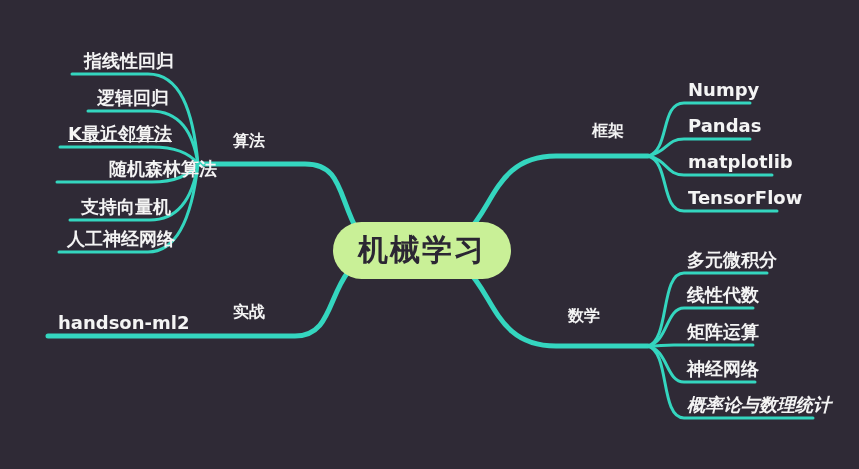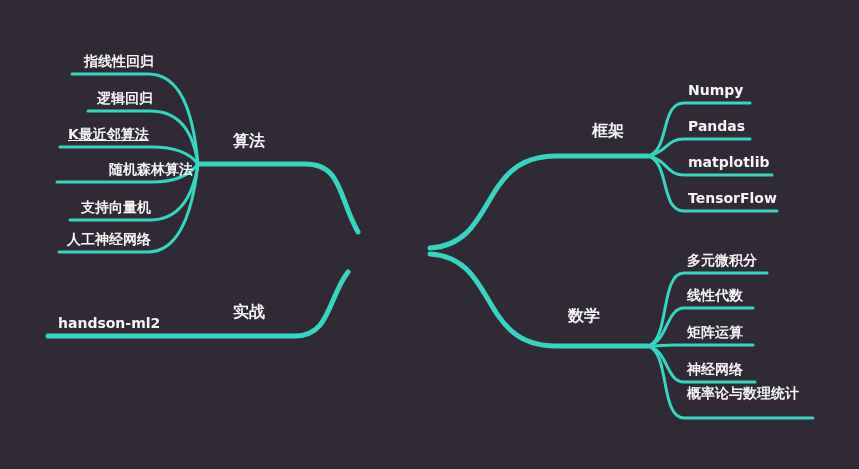--- a/index.html
+++ b/index.html
@@ -11,21 +11,21 @@
   }
   *{margin:0;padding:0;box-sizing:border-box;}
   html,body{width:859px;height:469px;overflow:hidden;}
   body{background:var(--background);font-family:"DejaVu Sans",sans-serif;}
   .canvas{position:relative;width:859px;height:469px;background:var(--background);}
   svg.links{position:absolute;left:0;top:0;width:859px;height:469px;}
   svg.links path{fill:none;stroke:var(--line-color);stroke-linecap:round;}
   svg.links path.trunk{stroke-width:5px;}
   svg.links path.child-line{stroke-width:3px;}
   .topic{position:absolute;color:var(--text-color);font-weight:700;white-space:nowrap;cursor:default;}
-  .topic.child{font-size:14px;line-height:18px;height:18px;}
+  .topic.child{font-size:18px;line-height:18px;height:18px;}
   .topic.branch{font-size:16px;line-height:24px;height:24px;}
   .root-topic{
     position:absolute;left:333px;top:222px;width:178px;height:57px;
     background:var(--root-fill);border-radius:29px;
     display:flex;align-items:center;justify-content:center;
     color:var(--root-text);font-size:30px;font-weight:700;letter-spacing:2px;
   }
 </style>
 </head>
 <body>
@@ -74,16 +74,19 @@
 
   <div class="topic child" style="left:688px;top:81px;text-align:right;">Numpy</div>
   <div class="topic child" style="left:688px;top:117px;">Pandas</div>
   <div class="topic child" style="left:688px;top:153px;text-align:right;">matplotlib</div>
   <div class="topic child" style="left:688px;top:189px;">TensorFlow</div>
 
   <div class="topic child" style="left:687px;top:251px;">多元微积分</div>
   <div class="topic child" style="left:687px;top:286px;">线性代数</div>
   <div class="topic child" style="left:687px;top:323px;">矩阵运算</div>
   <div class="topic child" style="left:687px;top:360px;">神经网络</div>
-  <div class="topic child" style="left:687px;top:384px;">概率论与数理统计</div>
+  <div class="topic child" style="left:687px;top:396px;font-style:italic;">概率论与数理统计</div>
 
+  <div class="root-topic">
+    <span>机械学习</span>
+  </div>
 
 </div>
 
 </body></html>

